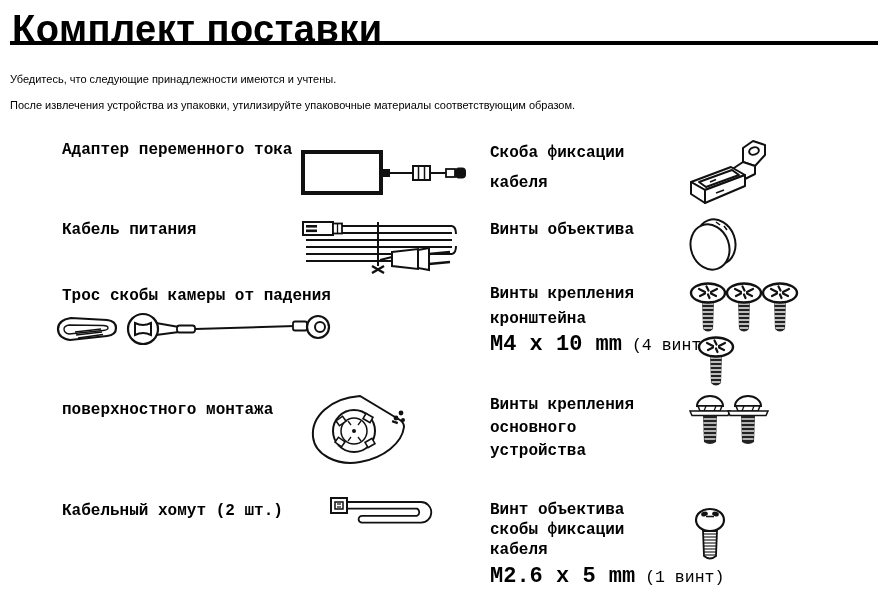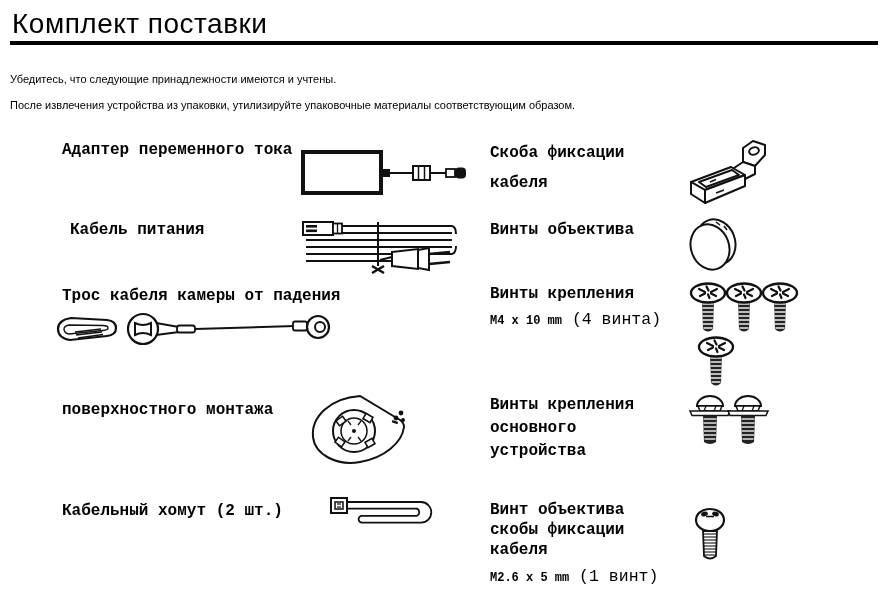--- a/index.html
+++ b/index.html
@@ -2,57 +2,57 @@
 <html><head>
 <meta charset="utf-8">
 <style>
   html,body{margin:0;padding:0;background:#fff;}
   #page{
     position:relative;width:888px;height:608px;background:#ffffff;
     font-family:"Liberation Sans", sans-serif;color:#000;overflow:hidden;
   }
   .abs{position:absolute;}
   #page-title{
-    left:12px;top:8px;font-size:28px;font-weight:normal;letter-spacing:0.5px;
+    left:12px;top:8px;font-size:38px;font-weight:bold;letter-spacing:0.5px;
   }
   #title-rule{left:10px;top:41px;width:868px;height:4px;background:#000;}
   #intro{left:10px;top:66px;font-size:11px;line-height:26px;white-space:nowrap;}
   .label{
     font-size:16px;font-weight:bold;line-height:30px;white-space:nowrap;font-family:Liberation Mono, monospace;
   }
   .lh25{line-height:25px;}
   .lh23{line-height:23px;}
   .lh20{line-height:20px;}
   .spec{font-weight:normal;font-size:16.5px;line-height:25px;white-space:nowrap;}
-  .spec .b{font-weight:bold;font-size:12px;}
+  .spec .b{font-weight:bold;font-size:22px;}
   svg{display:block;}
 </style>
 </head>
 <body>
 
 <div id="page">
 
   <div class="abs" id="page-title">Комплект поставки</div>
   <div class="abs" id="title-rule"></div>
 
   <div class="abs" id="intro">
     <div>Убедитесь, что следующие принадлежности имеются и учтены.</div>
     <div>После извлечения устройства из упаковки, утилизируйте упаковочные материалы соответствующим образом.</div>
   </div>
 
   <div class="abs label" style="left:62px;top:135px">
     <div>Адаптер переменного тока</div>
   </div>
 
-  <div class="abs label" style="left:70px;top:215px">
+  <div class="abs label" style="left:62px;top:215px">
     <div>Кабель питания</div>
   </div>
 
   <div class="abs label" style="left:62px;top:281px">
-    <div>Трос кабеля камеры от падения</div>
+    <div>Трос скобы камеры от падения</div>
   </div>
 
   <div class="abs label" style="left:62px;top:395px">
     <div>поверхностного монтажа</div>
   </div>
 
   <div class="abs label" style="left:62px;top:496px">
     <div>Кабельный хомут (2 шт.)</div>
   </div>
 
@@ -60,20 +60,21 @@
     <div>Скоба фиксации</div>
     <div>кабеля</div>
   </div>
 
   <div class="abs label" style="left:490px;top:215px">
     <div>Винты объектива</div>
   </div>
 
   <div class="abs label lh25" style="left:490px;top:282px">
     <div>Винты крепления</div>
+    <div>кронштейна</div>
     <div class="spec"><span class="b">M4 x 10 mm</span><span> (4 винта)</span></div>
   </div>
 
   <div class="abs label lh23" style="left:490px;top:394px">
     <div>Винты крепления</div>
     <div>основного</div>
     <div>устройства</div>
   </div>
 
   <div class="abs label lh20" style="left:490px;top:500px">

